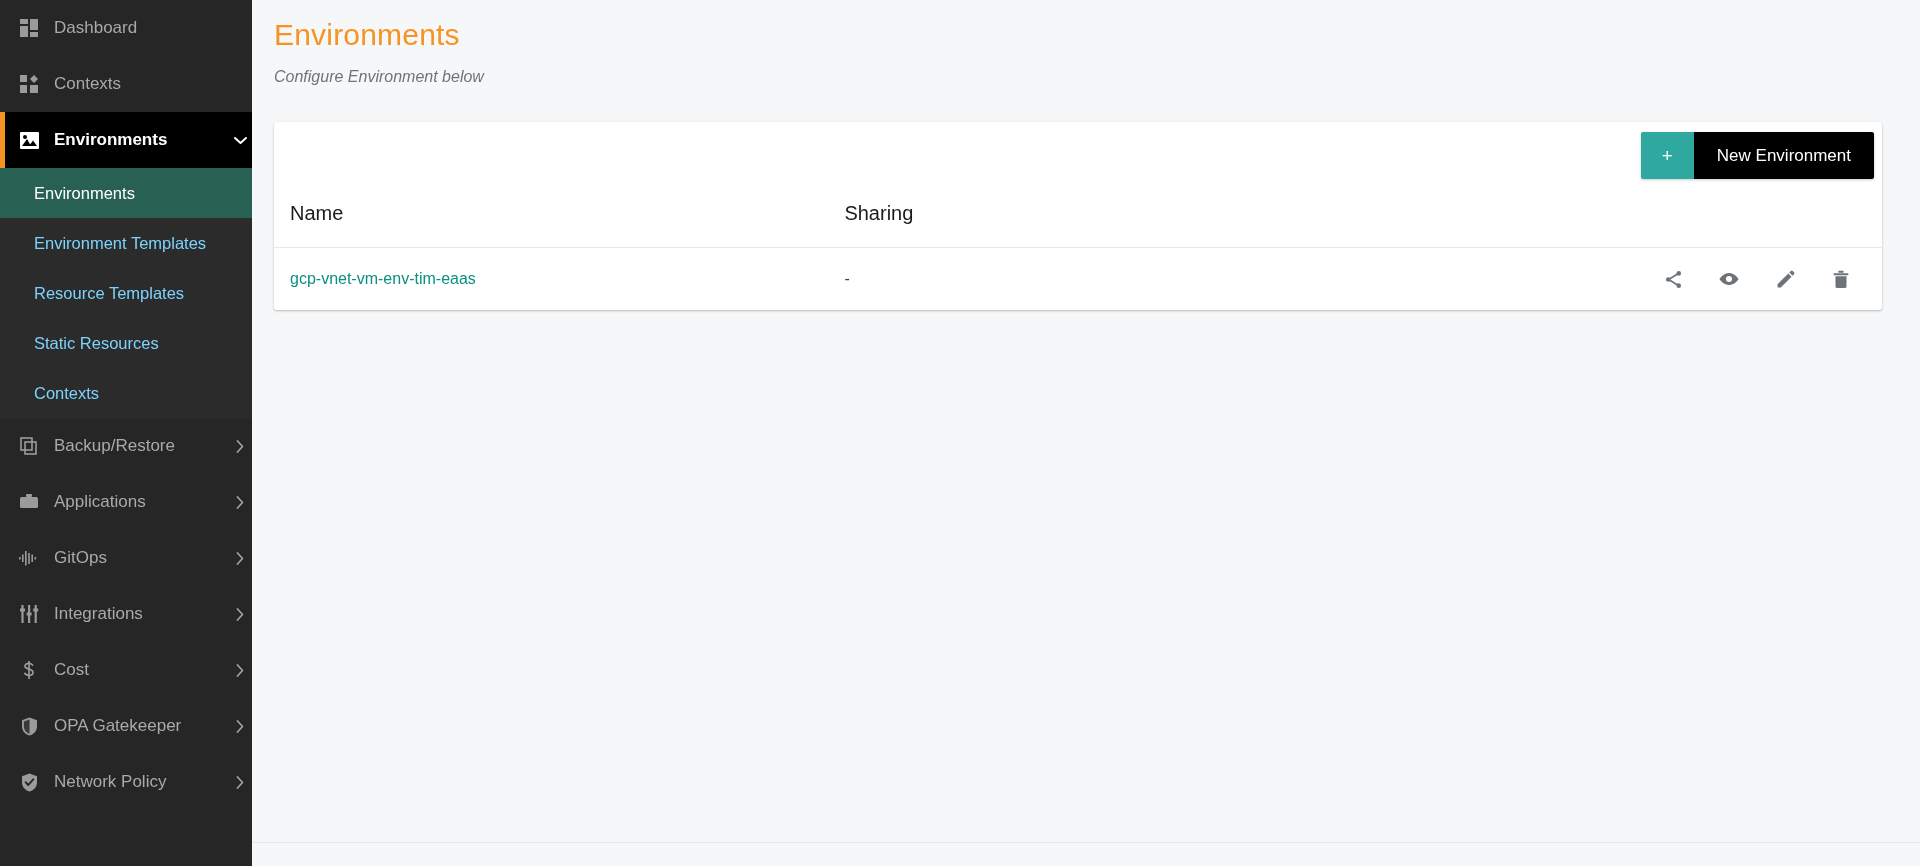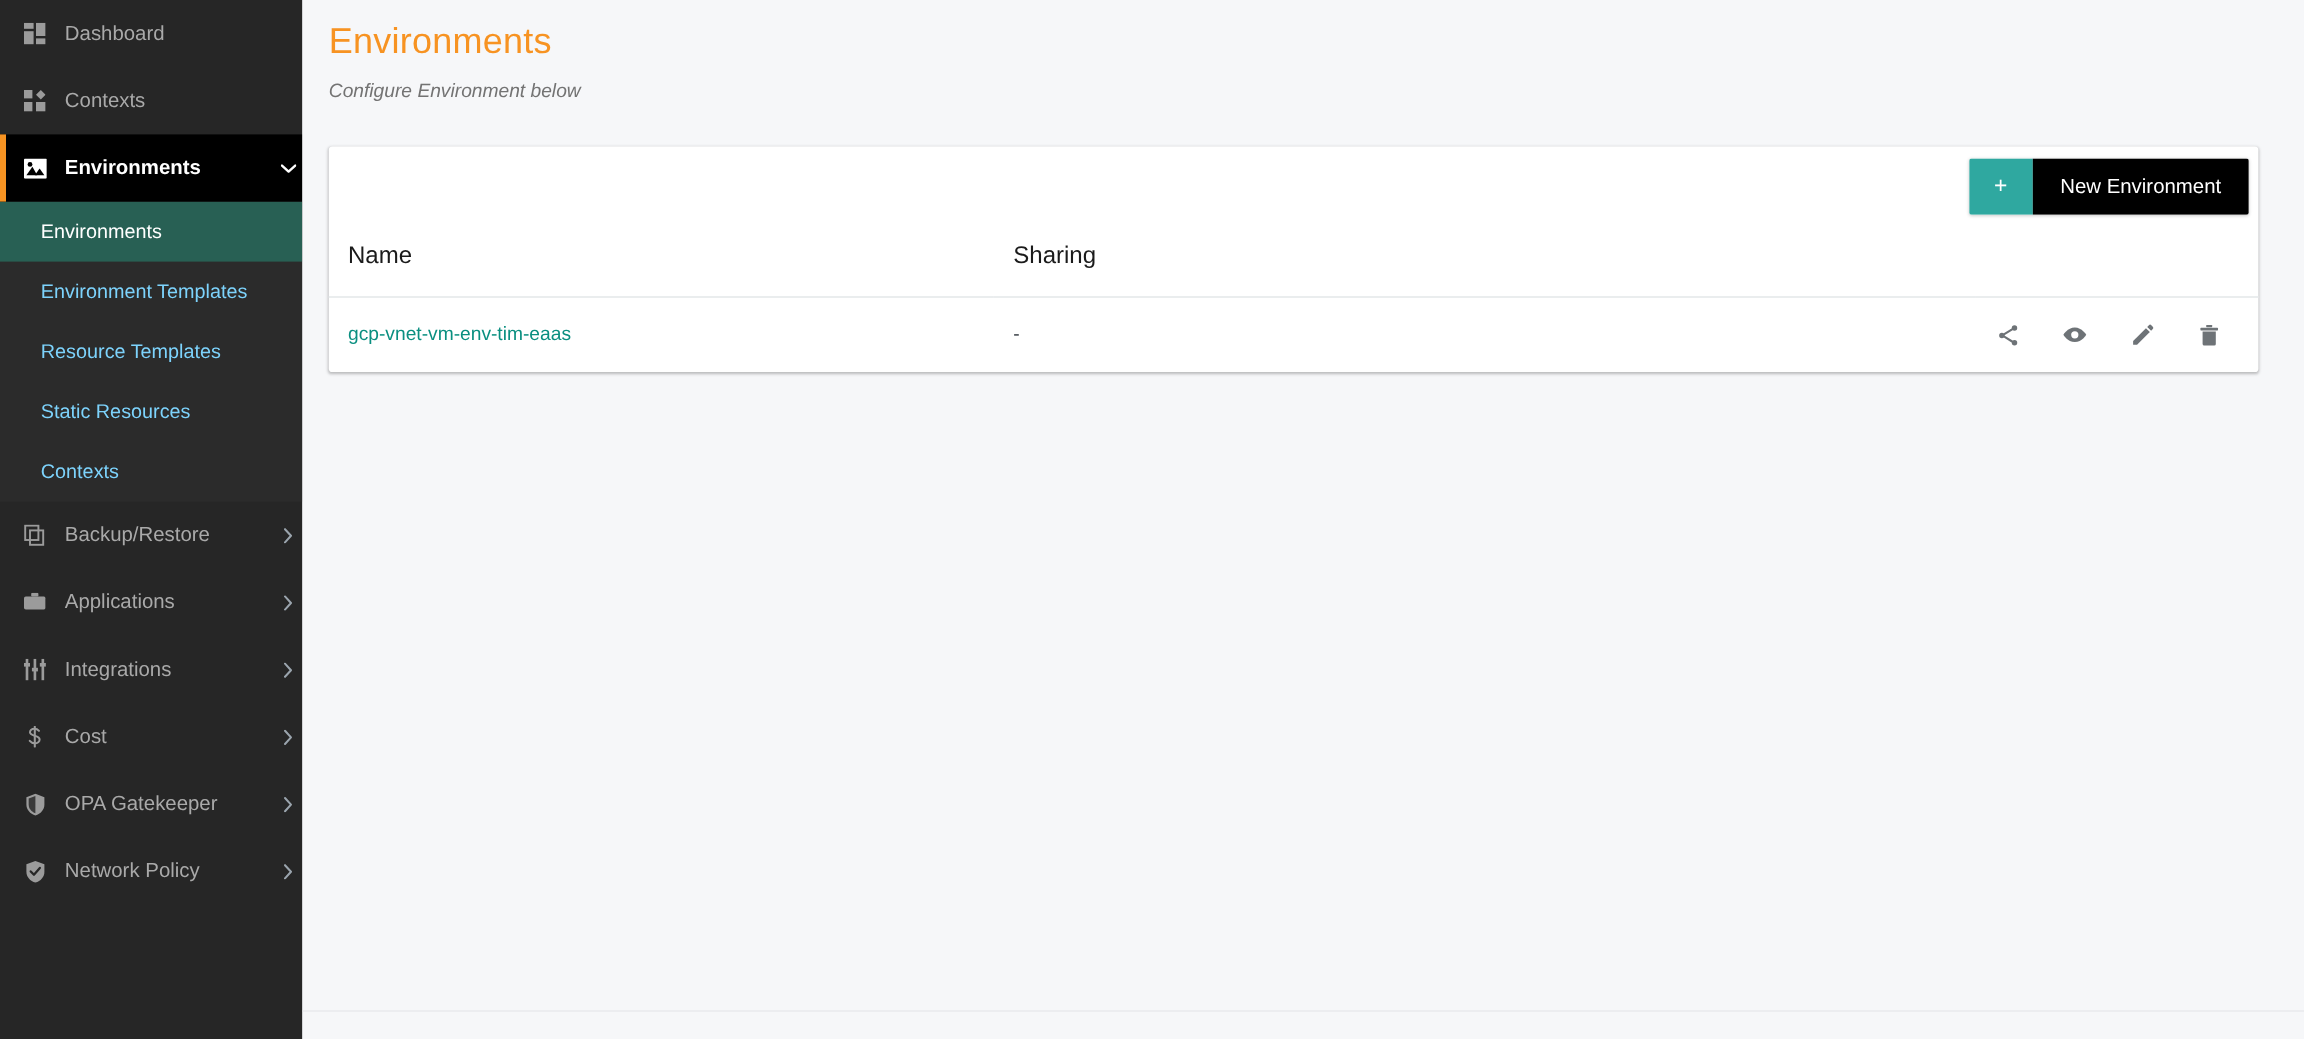--- a/index.html
+++ b/index.html
@@ -262,20 +262,38 @@
         </svg>
       </span>
       <span class="label">Applications</span>
       <span class="caret">
         <svg width="8" height="13" viewBox="0 0 8 13" fill="none" stroke="currentColor" stroke-width="1.7" stroke-linecap="round" stroke-linejoin="round">
           <polyline points="1.5,1 6.5,6.5 1.5,12"></polyline>
         </svg>
       </span>
     </div>
 
+    <div class="nav-item">
+      <span class="ic">
+        <svg width="20" height="18" viewBox="0 0 20 18" fill="#9b9b9b">
+          <rect x="0" y="8" width="1.6" height="2.5"></rect>
+          <rect x="3" y="5.5" width="1.6" height="7.5"></rect>
+          <rect x="6" y="2" width="1.6" height="14.5"></rect>
+          <rect x="9.2" y="4" width="1.6" height="11"></rect>
+          <rect x="12.4" y="5.5" width="1.6" height="7.5"></rect>
+          <rect x="15.5" y="8" width="1.6" height="2.5"></rect>
+        </svg>
+      </span>
+      <span class="label">GitOps</span>
+      <span class="caret">
+        <svg width="8" height="13" viewBox="0 0 8 13" fill="none" stroke="currentColor" stroke-width="1.7" stroke-linecap="round" stroke-linejoin="round">
+          <polyline points="1.5,1 6.5,6.5 1.5,12"></polyline>
+        </svg>
+      </span>
+    </div>
 
     <div class="nav-item">
       <span class="ic">
         <svg width="19" height="18" viewBox="0 0 19 18" fill="#9b9b9b">
           <rect x="1.4" y="0" width="2.2" height="18"></rect>
           <rect x="8" y="0" width="2.2" height="18"></rect>
           <rect x="14.6" y="0" width="2.2" height="18"></rect>
           <rect x="0" y="3.5" width="5" height="3"></rect>
           <rect x="6.6" y="7.5" width="5" height="3"></rect>
           <rect x="13.2" y="3.5" width="5" height="3"></rect>

